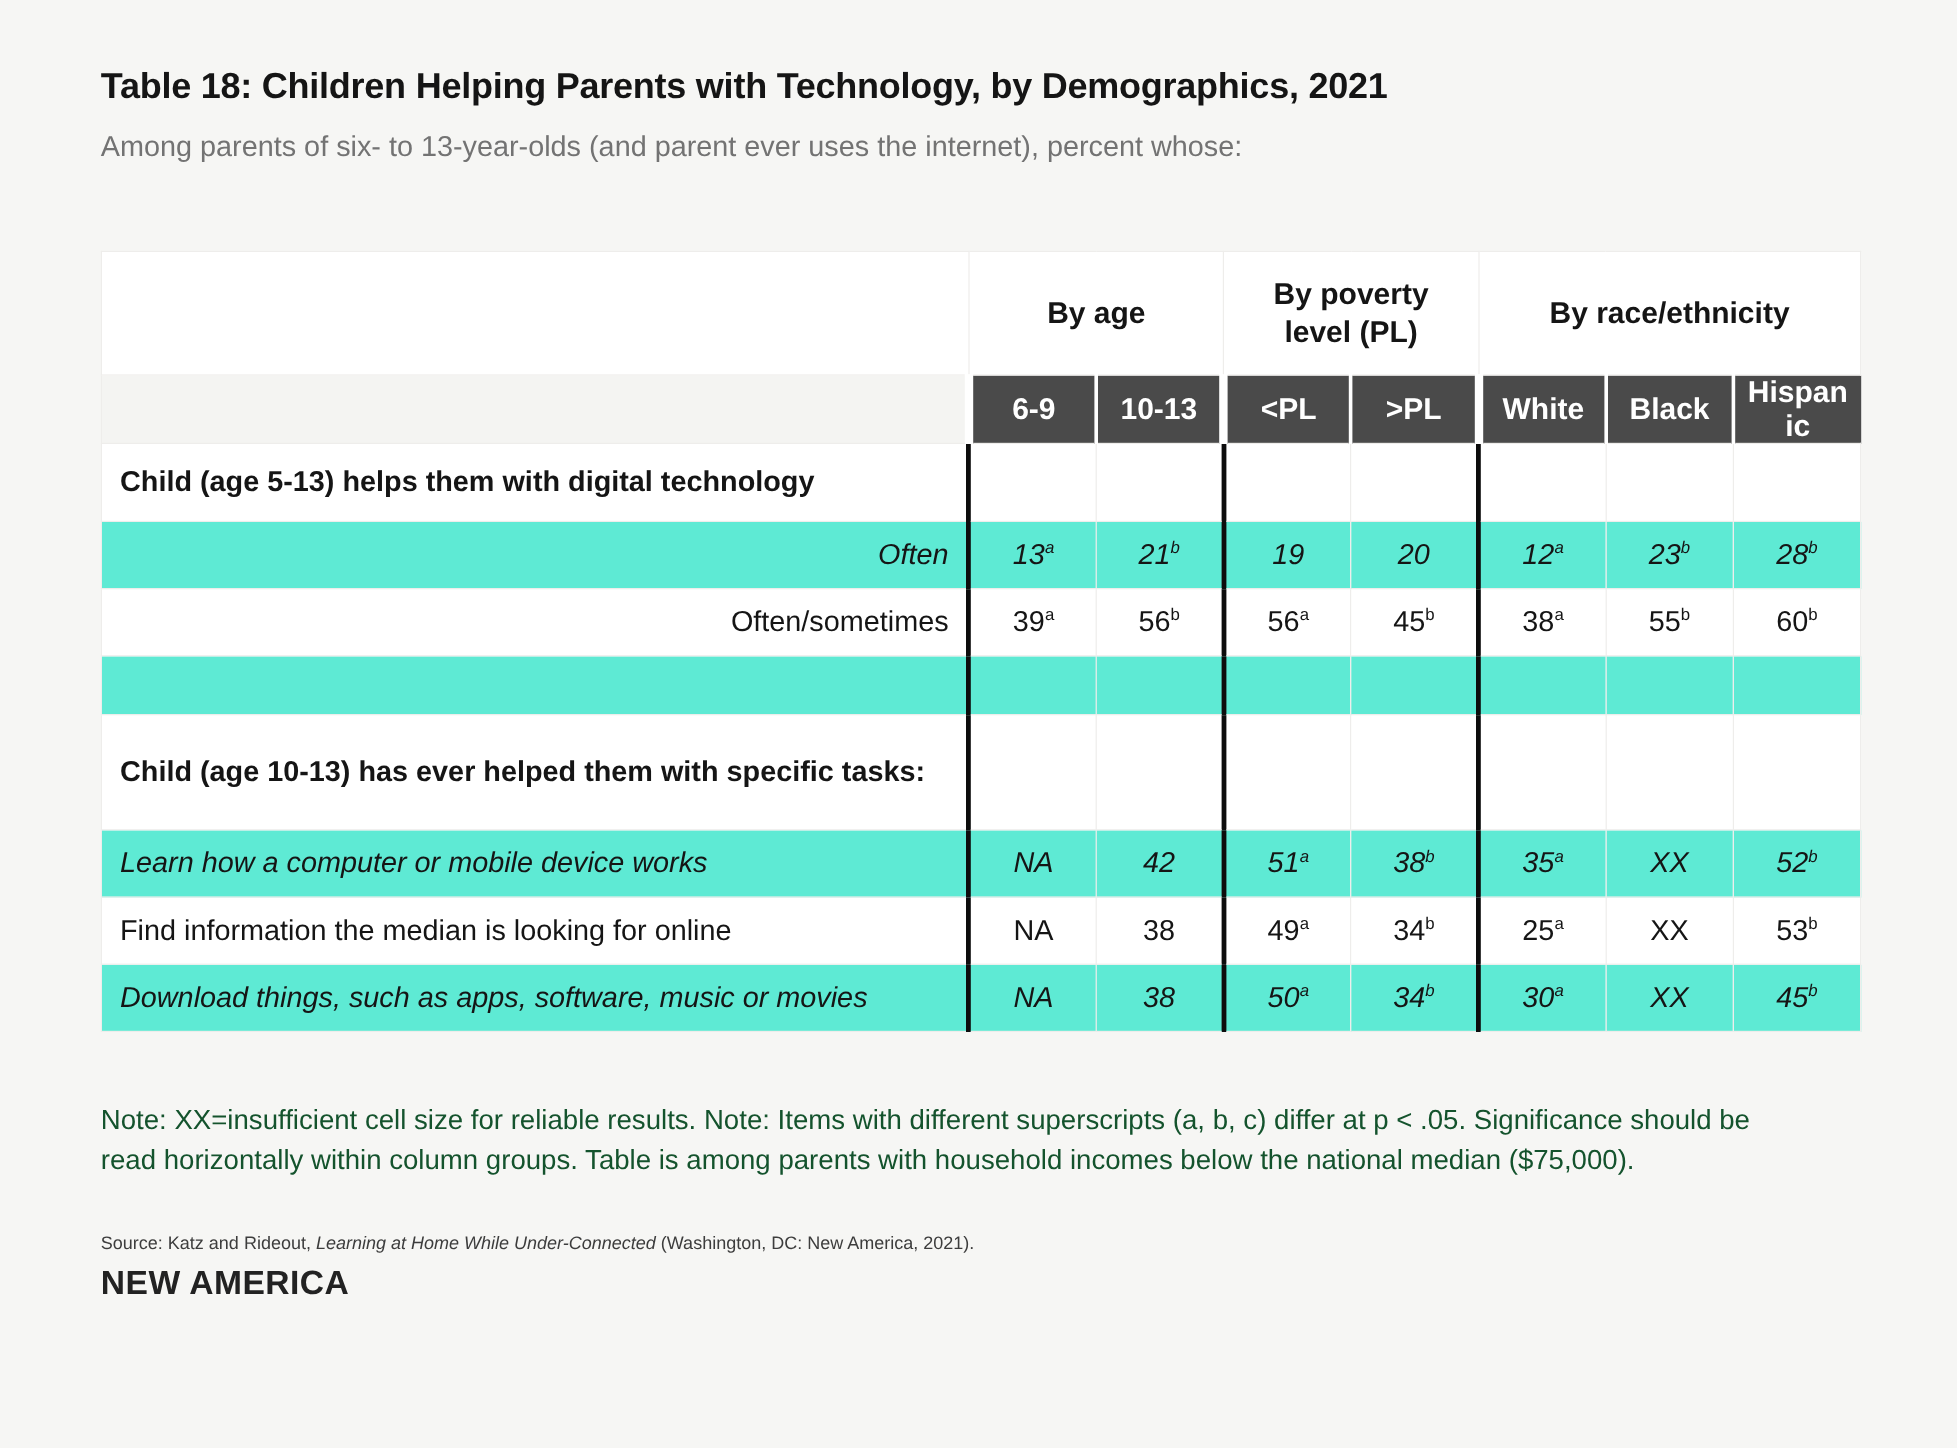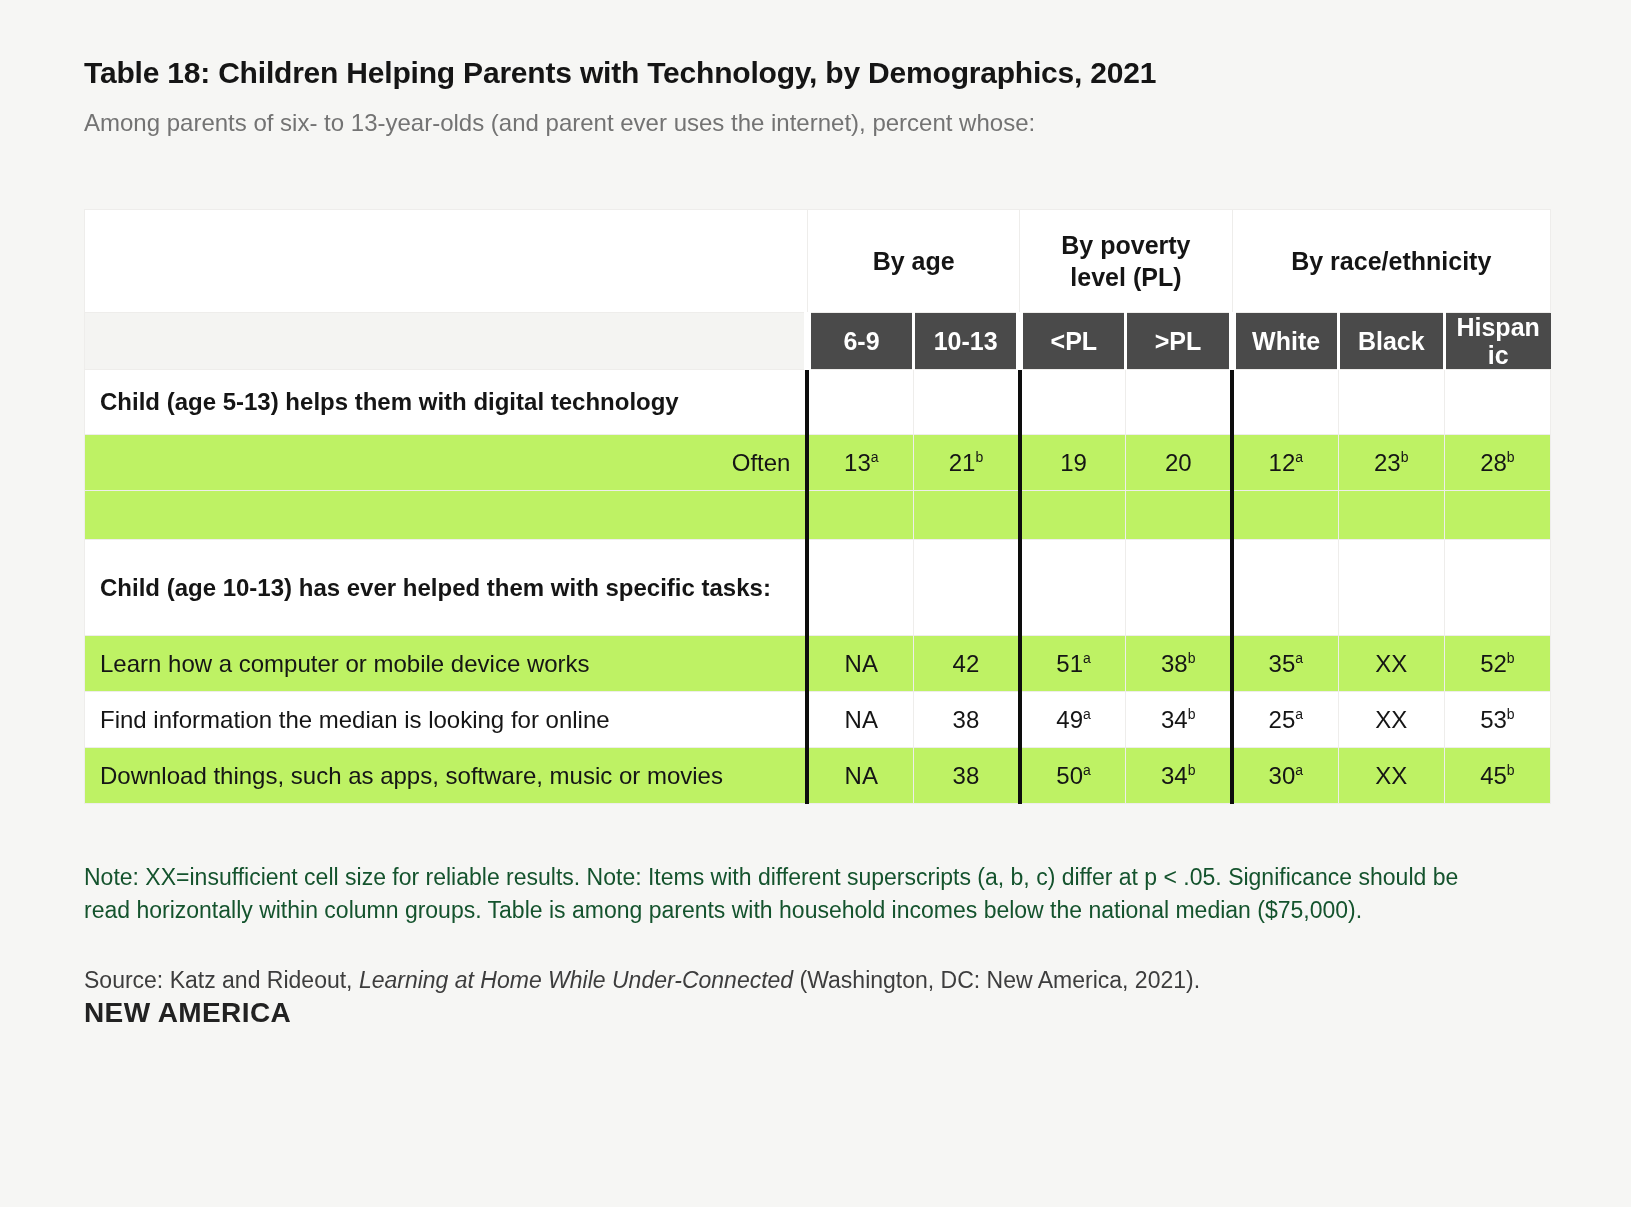--- a/index.html
+++ b/index.html
@@ -76,21 +76,21 @@
     overflow-wrap: anywhere;
   }
 
   
   td {
     background: #ffffff;
     border: 1px solid #eeedeb;
     font-size: 24px;
     vertical-align: middle;
   }
-  tr.shaded td { background: #bef264; }
+  tr.shaded td { background: #5eead4; font-style: italic; }
   td.lbl { border-right: 0; }
   td.num { text-align: center; }
   td.num.gs { border-left: 4px solid #0d0d0d; }
   .align-r { text-align: right; padding-right: 15px; }
   .align-l { text-align: left;  padding-left: 15px; }
   .bold { font-weight: 700; }
   tr.r-section td { height: 65px; }
   tr.r-section-tall td { height: 96px; }
   tr.r-spacer td { height: 49px; }
   tr.r-data-right td, tr.r-data-left td { height: 56px; }
@@ -102,21 +102,21 @@
 
   .note {
     margin-top: 57px;
     width: 1385px;
     font-size: 23px;
     line-height: 33px;
     color: #14532d;
   }
   .source {
     margin-top: 37px;
-    font-size: 23px;
+    font-size: 15px;
     line-height: 33px;
     color: #3d3d3d;
   }
   .source em { font-style: italic; }
   .logo {
     font-size: 28px;
     font-weight: 800;
     letter-spacing: 0.4px;
     color: #222222;
   }
@@ -172,20 +172,30 @@
         <tr class="r-data-right shaded">
           <td class="lbl align-r">Often</td>
           <td class="num gs">13<sup>a</sup></td>
           <td class="num">21<sup>b</sup></td>
           <td class="num gs">19</td>
           <td class="num">20</td>
           <td class="num gs">12<sup>a</sup></td>
           <td class="num">23<sup>b</sup></td>
           <td class="num">28<sup>b</sup></td>
         </tr>
+        <tr class="r-data-right">
+          <td class="lbl align-r">Often/sometimes</td>
+          <td class="num gs">39<sup>a</sup></td>
+          <td class="num">56<sup>b</sup></td>
+          <td class="num gs">56<sup>a</sup></td>
+          <td class="num">45<sup>b</sup></td>
+          <td class="num gs">38<sup>a</sup></td>
+          <td class="num">55<sup>b</sup></td>
+          <td class="num">60<sup>b</sup></td>
+        </tr>
         <tr class="r-spacer shaded">
           <td class="lbl align-l"></td>
           <td class="num gs"></td>
           <td class="num"></td>
           <td class="num gs"></td>
           <td class="num"></td>
           <td class="num gs"></td>
           <td class="num"></td>
           <td class="num"></td>
         </tr>

